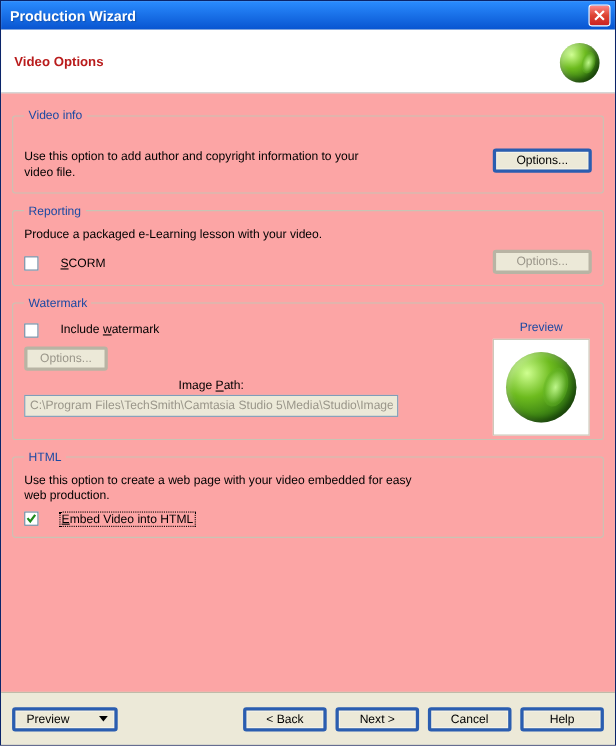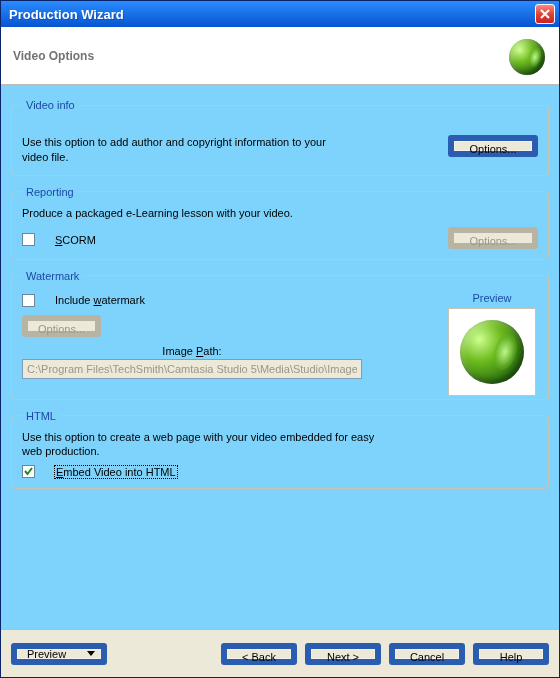--- a/index.html
+++ b/index.html
@@ -39,61 +39,61 @@
   }
   .close-btn svg { width:10px; height:10px; }
   .header-strip {
     background: #fff;
     border-bottom: 1px solid #bbb;
     padding: 8px 12px 6px 12px;
     display:flex; align-items:center; justify-content:space-between;
     height: 58px;
   }
   .header-text { line-height: 1.35; }
-  .header-text .h-title { font-weight: bold; font-size: 12px; color:#737373; }
+  .header-text .h-title { font-weight: bold; font-size: 12px; color:#b91c1c; }
   .header-text .h-sub { margin-left: 18px; color:#000; }
   .logo {
     width: 40px; height: 40px;
     display:flex; align-items:center; justify-content:center;
   }
   .logo-sphere {
     width:36px; height:36px; border-radius:50%;
     background: radial-gradient(circle at 30% 30%, #cfff90 0%, #6dbb1e 35%, #2a6f10 75%, #1a4a08 100%);
     box-shadow: inset -3px -3px 6px rgba(0,0,0,0.4), inset 3px 3px 6px rgba(255,255,255,0.3);
     position:relative;
   }
   .logo-sphere::after {
     content:""; position:absolute; right:4px; top:8px; width:12px; height:20px;
     border-radius:50%;
     background: radial-gradient(ellipse at center, rgba(200,255,150,0.9) 0%, rgba(100,180,40,0.5) 60%, transparent 100%);
     transform: rotate(15deg);
   }
   .content {
     flex: 1;
-    background: #7dd3fc;
+    background: #fca5a5;
     padding: 14px 10px 6px 10px;
     overflow:hidden;
   }
   fieldset.group {
     border: 1px solid #c8c4b4;
     border-radius: 3px;
     margin: 0 0 10px 0;
     padding: 8px 10px 10px 10px;
     position: relative;
   }
   fieldset.group > legend {
     color: #1c4aa3;
     font-size: 11px;
     padding: 0 4px;
   }
   .row { display:flex; align-items:flex-start; justify-content:space-between; gap:8px;margin-top:16px; }
   .desc { color:#000; line-height:1.35; }
   .btn {
     background: #ece9d8;
-    border: 6px solid #22c55e;
+    border: 3px solid #22c55e;
     border-color: #2a5db0;
     border-radius: 3px;
     font: inherit;
     padding: 2px 10px;
     min-width: 76px;
     height: 22px;
     cursor: pointer;
     color:#000;
     box-shadow: inset 0 0 0 1px #f4f2e8;
   }

